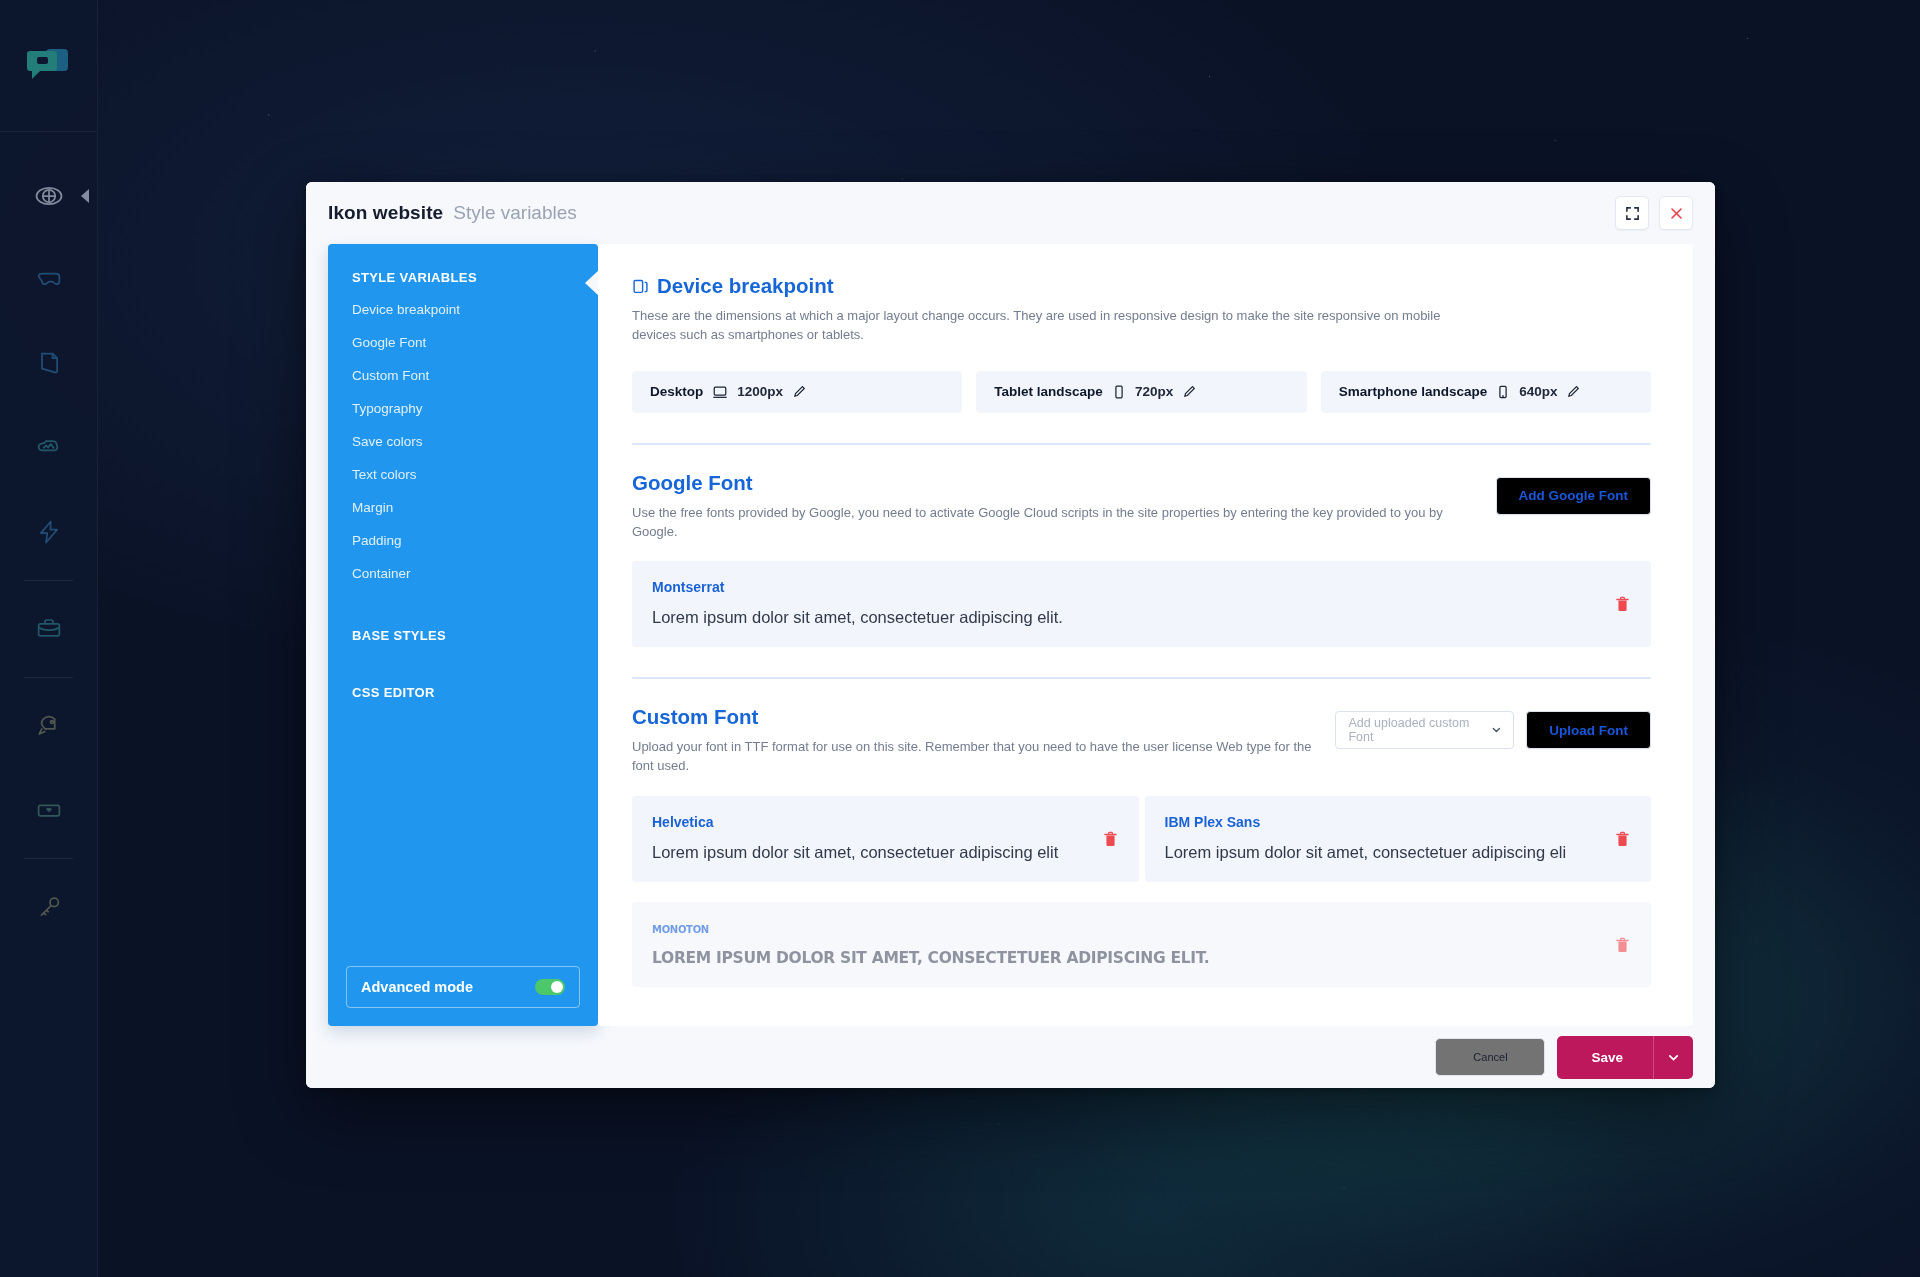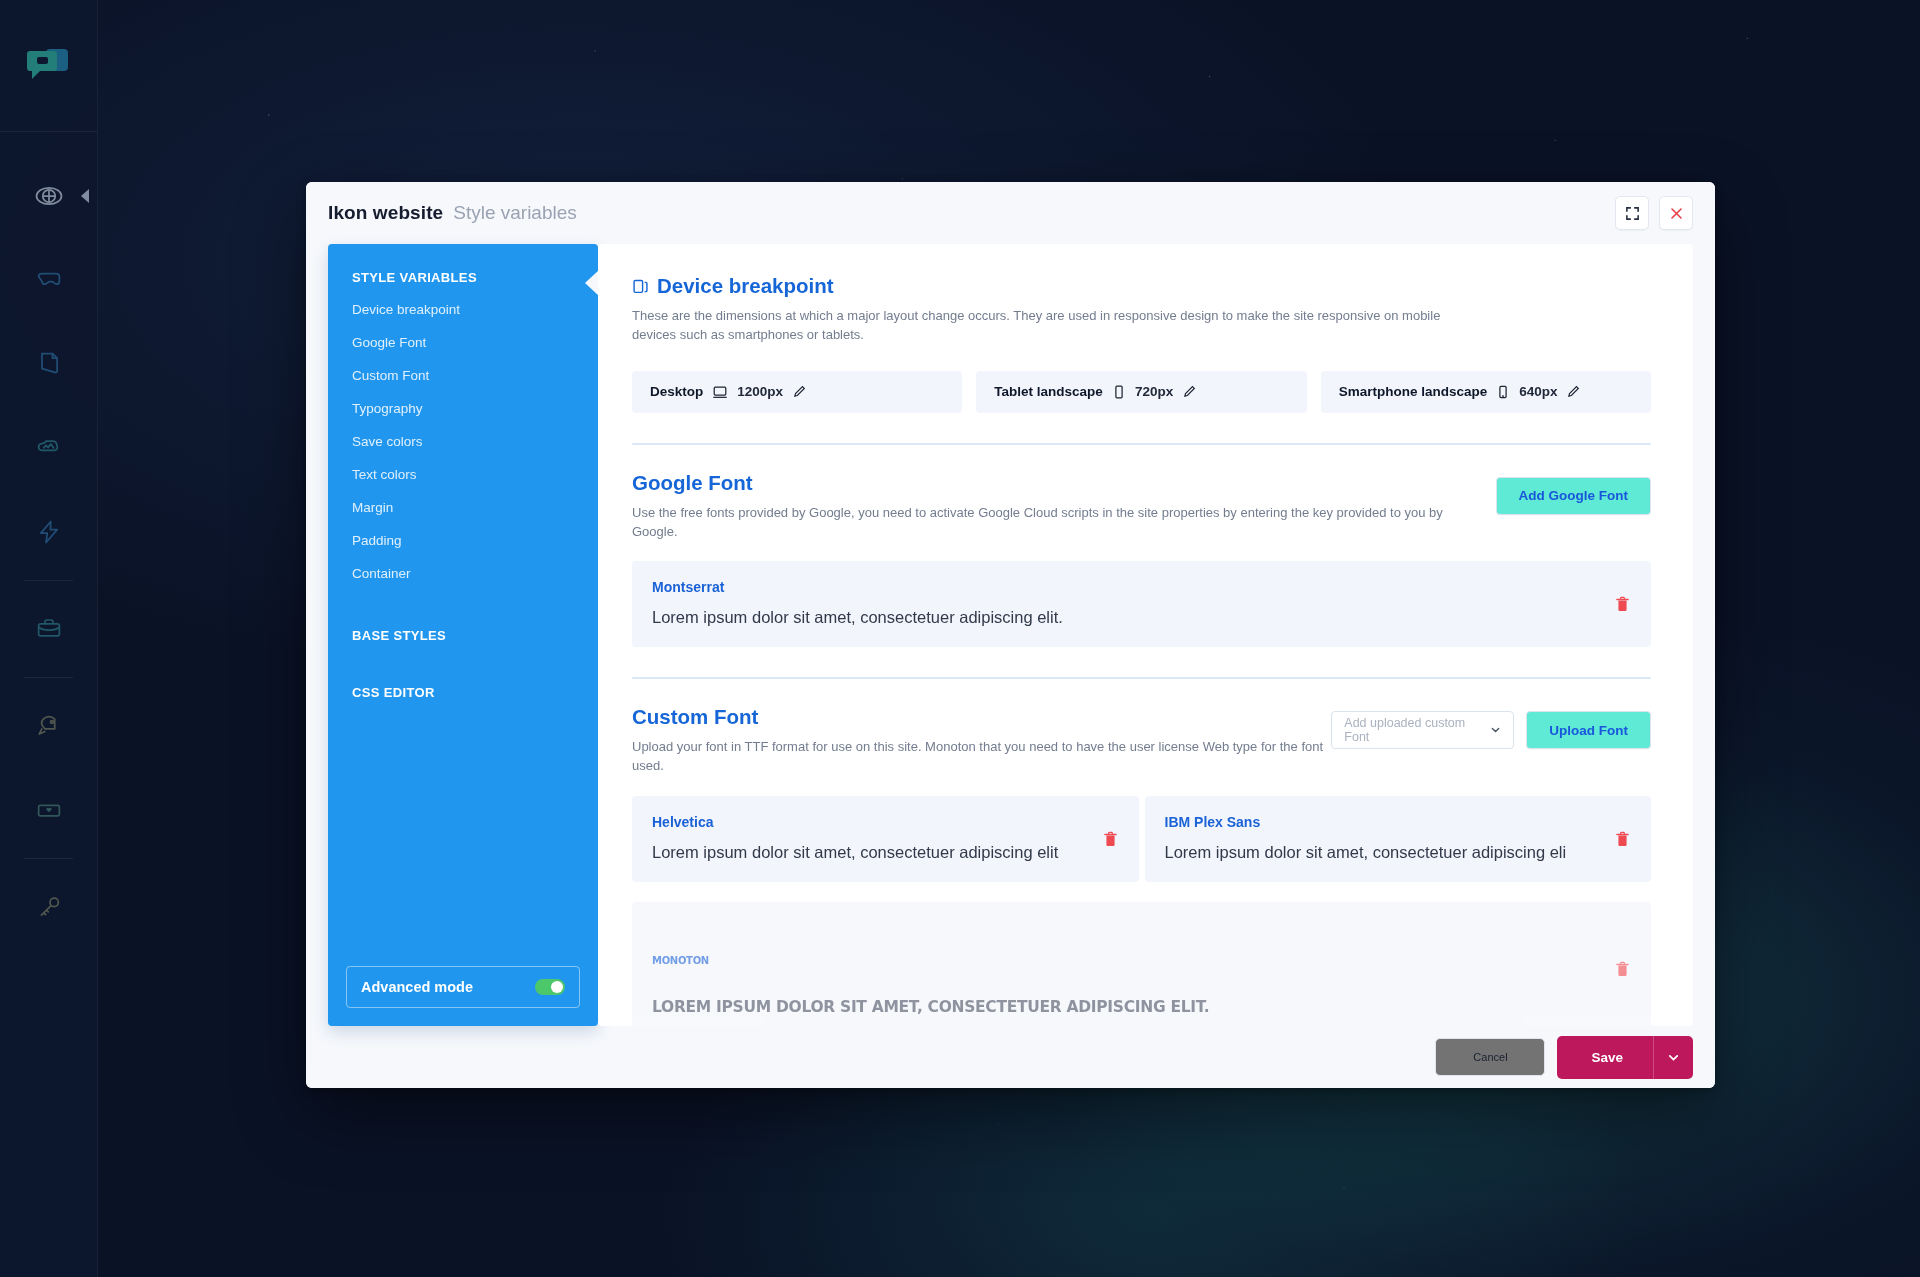--- a/index.html
+++ b/index.html
@@ -164,21 +164,21 @@
     padding: 0 18px;
   }
   .bp-name { color:#0f172a; font-size: 13.5px; font-weight: 700; }
   .bp-val { color:#22293a; font-size: 13.5px; font-weight: 700; }
   .pencil { cursor:pointer; }
 
   .divider { height: 2px; background:#dbe6f6; margin: 30px 0 0 0; border-radius:2px; }
 
   .sec { padding-top: 26px; }
   .btn-outline {
-    border: 1px solid #dde3ec; background:#5eead4; border-radius: 4px;
+    border: 1px solid #dde3ec; background:#000000; border-radius: 4px;
     color:#1a56db; font-weight: 700; font-size: 13.5px;
     height: 38px; padding: 0 22px; cursor:pointer;
     box-shadow: 0 1px 1px rgba(16,24,40,.03);
     white-space: nowrap;
   }
   .select {
     border: 1px solid #dde3ec; background:#fff; border-radius: 4px;
     height: 38px; min-width: 176px; padding: 0 12px;
     display:flex; align-items:center; justify-content:space-between; gap: 8px;
     color:#aab2c0; font-size: 12.5px; cursor:pointer;
@@ -192,21 +192,21 @@
   }
   .fc-name { color:#1a62d6; font-size: 14px; font-weight: 700; }
   .fc-sample { color:#32394a; font-size: 16.5px; margin-top: 13px; }
   .trash {
     position: absolute; right: 22px; top: 50%; transform: translateY(-50%);
     cursor: pointer;
   }
   .cards-2 { display:flex; gap: 6px; }
   .cards-2 > .font-card { flex: 1 1 0; min-width:0; }
   .fc-sample.clip { white-space: nowrap; overflow: hidden; }
-  .fc-name.mono, .fc-sample.mono { font-family: "DejaVu Sans", sans-serif; font-weight:700; letter-spacing:-.3px;margin-top:31px; }
+  .fc-name.mono, .fc-sample.mono { font-family: "DejaVu Sans", sans-serif; font-weight:700; letter-spacing:-.3px; }
   .fc-name.mono { font-variant: small-caps; text-transform: lowercase; font-size: 14px;}
   .fc-sample.mono { text-transform: uppercase; font-size: 15.5px; color:#4a5265; }
   .fade-card { opacity: .62; filter: blur(.35px); }
 
   
   .modal-footer {
     height: 62px; flex: 0 0 62px;
     display:flex; align-items:center; justify-content:flex-end;
     gap: 12px; padding: 0 22px;
     background: #f6f8fc;
@@ -420,21 +420,21 @@
           </svg>
         </div>
       </div>
 
       <div class="divider"></div>
 
       <div class="sec">
         <div class="sec-head">
           <div class="sec-head-main">
             <div class="sec-title">Custom Font</div>
-            <div class="sec-desc">Upload your font in TTF format for use on this site. Monoton that you need to have the user license Web type for the font used.</div>
+            <div class="sec-desc">Upload your font in TTF format for use on this site. Remember that you need to have the user license Web type for the font used.</div>
           </div>
           <div class="head-actions">
             <div class="select">
               <span>Add uploaded custom Font</span>
               <svg width="12" height="12" viewBox="0 0 14 14" fill="none" stroke="#4d5668" stroke-width="1.8" stroke-linecap="round">
                 <path d="M3 5l4 4 4-4"></path>
               </svg>
             </div>
             <button class="btn-outline">Upload Font</button>
           </div>

